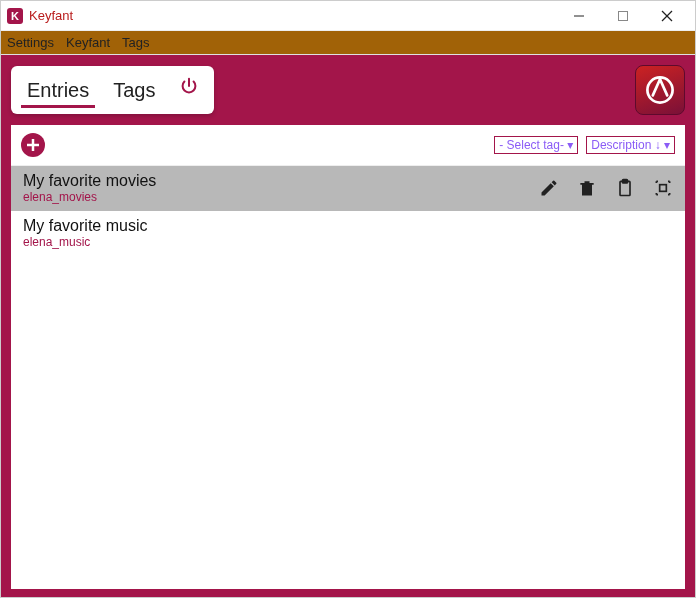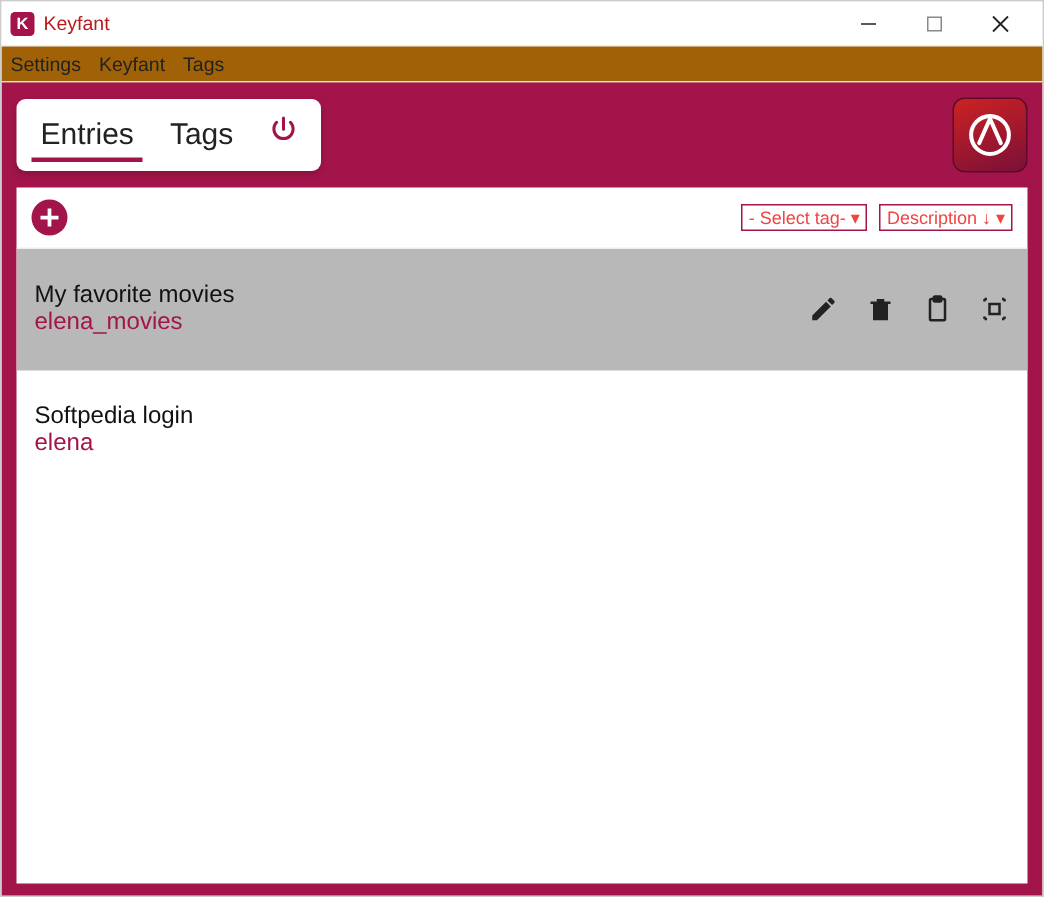--- a/index.html
+++ b/index.html
@@ -120,50 +120,50 @@
     border-radius: 50%;
     background: #a3154a;
     color: #fff;
     display: flex; align-items: center; justify-content: center;
     font-size: 18px;
     font-weight: bold;
   }
   .panel-top .spacer { flex: 1; }
   .select-box {
     border: 1px solid #a3154a;
-    color: #ef4444;
+    color: #8b5cf6;
     font-size: 12px;
     padding: 1px 4px;
     background: #fff;
     display: flex;
     align-items: center;
     gap: 4px;
   }
   .list-area {
     flex: 1;
     overflow-y: scroll;
     border-top: 1px solid #eee;
   }
   .entry {
-    padding: 22px 12px;
+    padding: 6px 12px;
     border-bottom: 1px solid rgba(0,0,0,0);
   }
   .entry.selected {
     background: #b8b8b8;
   }
   .entry .row1 {
     display: flex;
     align-items: center;
   }
   .entry .etitle {
     font-size: 16px;
     color: #111;
   }
   .entry .euser {
-    font-size: 16px;
+    font-size: 12px;
     color: #a3154a;
     margin-top: 0px;
   }
   .entry .actions {
     margin-left: auto;
     display: flex;
     gap: 18px;
     font-size: 18px;
     color: #222;
   }
@@ -278,21 +278,21 @@
                   <line x1="20" y1="20" x2="20" y2="17" stroke-dasharray="2 2"></line>
                   <line x1="20" y1="20" x2="17" y2="20" stroke-dasharray="2 2"></line>
                 </svg>
               </span>
             </div>
           </div>
         </div>
         <div class="entry">
           <div class="row1">
             <div>
-              <div class="etitle">Softpedia login</div>
-              <div class="euser">elena</div>
+              <div class="etitle">My favorite music</div>
+              <div class="euser">elena_music</div>
             </div>
           </div>
         </div>
       </div>
   </div>
 
 </div>
 
 </body></html>

